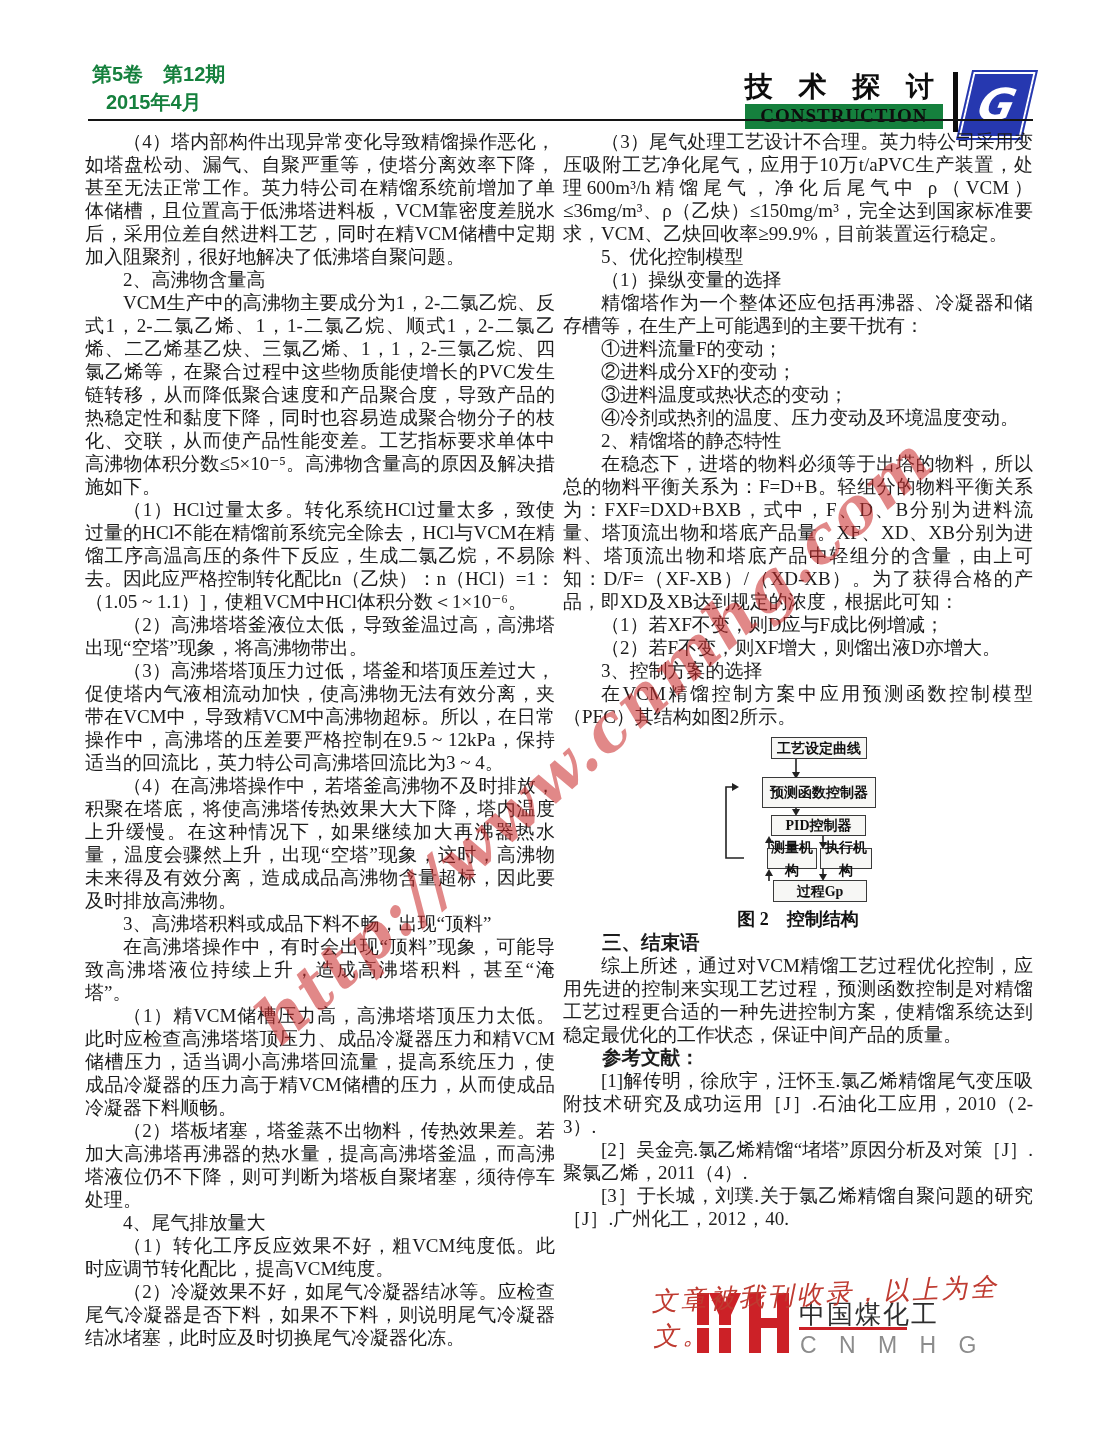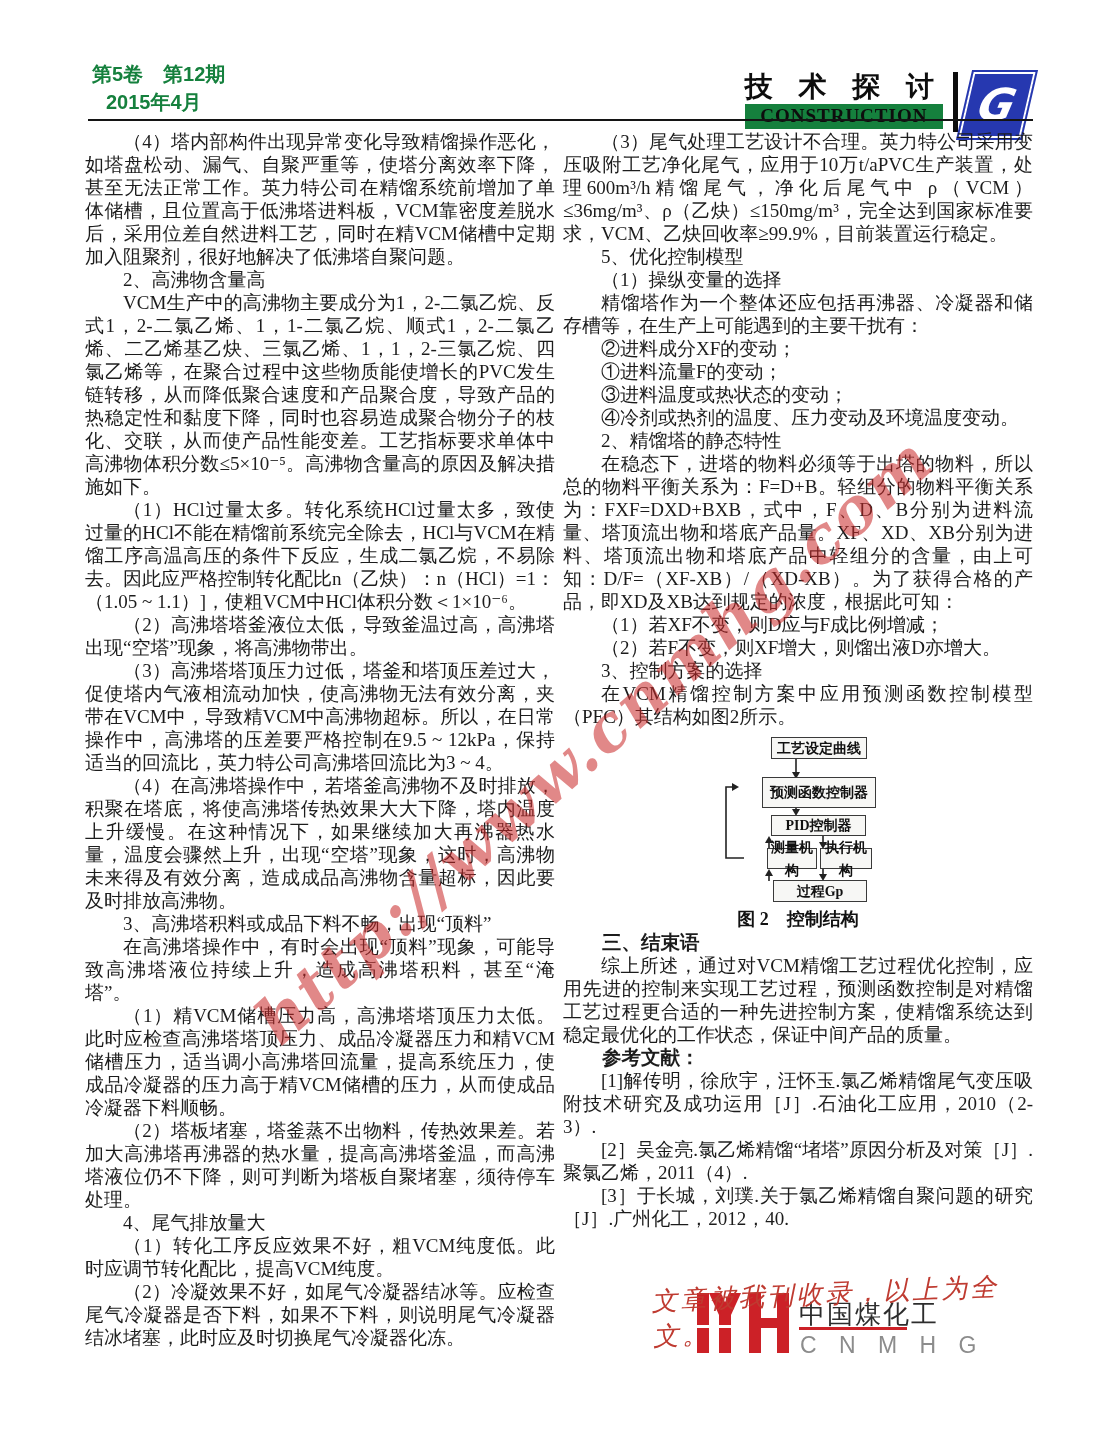--- a/index.html
+++ b/index.html
@@ -95,22 +95,22 @@
       <p class="para">（2）冷凝效果不好，如尾气冷凝器结冰等。应检查尾气冷凝器是否下料，如果不下料，则说明尾气冷凝器结冰堵塞，此时应及时切换尾气冷凝器化冻。</p>
     </div>
 
   <div class="col col-right">
     <div>
 
     <p class="para">（3）尾气处理工艺设计不合理。英力特公司采用变压吸附工艺净化尾气，应用于10万t/aPVC生产装置，处理600m³/h精馏尾气，净化后尾气中 ρ（VCM）≤36mg/m³、ρ（乙炔）≤150mg/m³，完全达到国家标准要求，VCM、乙炔回收率≥99.9%，目前装置运行稳定。</p>
         <p class="para">5、优化控制模型</p>
         <p class="para">（1）操纵变量的选择</p>
         <p class="para">精馏塔作为一个整体还应包括再沸器、冷凝器和储存槽等，在生产上可能遇到的主要干扰有：</p>
+        <p class="para">①进料流量F的变动；</p>
         <p class="para">②进料成分XF的变动；</p>
-        <p class="para">①进料流量F的变动；</p>
         <p class="para">③进料温度或热状态的变动；</p>
         <p class="para">④冷剂或热剂的温度、压力变动及环境温度变动。</p>
         <p class="para">2、精馏塔的静态特性</p>
         <p class="para">在稳态下，进塔的物料必须等于出塔的物料，所以总的物料平衡关系为：F=D+B。轻组分的物料平衡关系为：FXF=DXD+BXB，式中，F、D、B分别为进料流量、塔顶流出物和塔底产品量。XF、XD、XB分别为进料、塔顶流出物和塔底产品中轻组分的含量，由上可知：D/F=（XF-XB）/（XD-XB）。为了获得合格的产品，即XD及XB达到规定的浓度，根据此可知：</p>
         <p class="para">（1）若XF不变，则D应与F成比例增减；</p>
         <p class="para">（2）若F不变，则XF增大，则馏出液D亦增大。</p>
         <p class="para">3、控制方案的选择</p>
         <p class="para">在VCM精馏控制方案中应用预测函数控制模型（PFC）其结构如图2所示。</p>
       </div>
 

